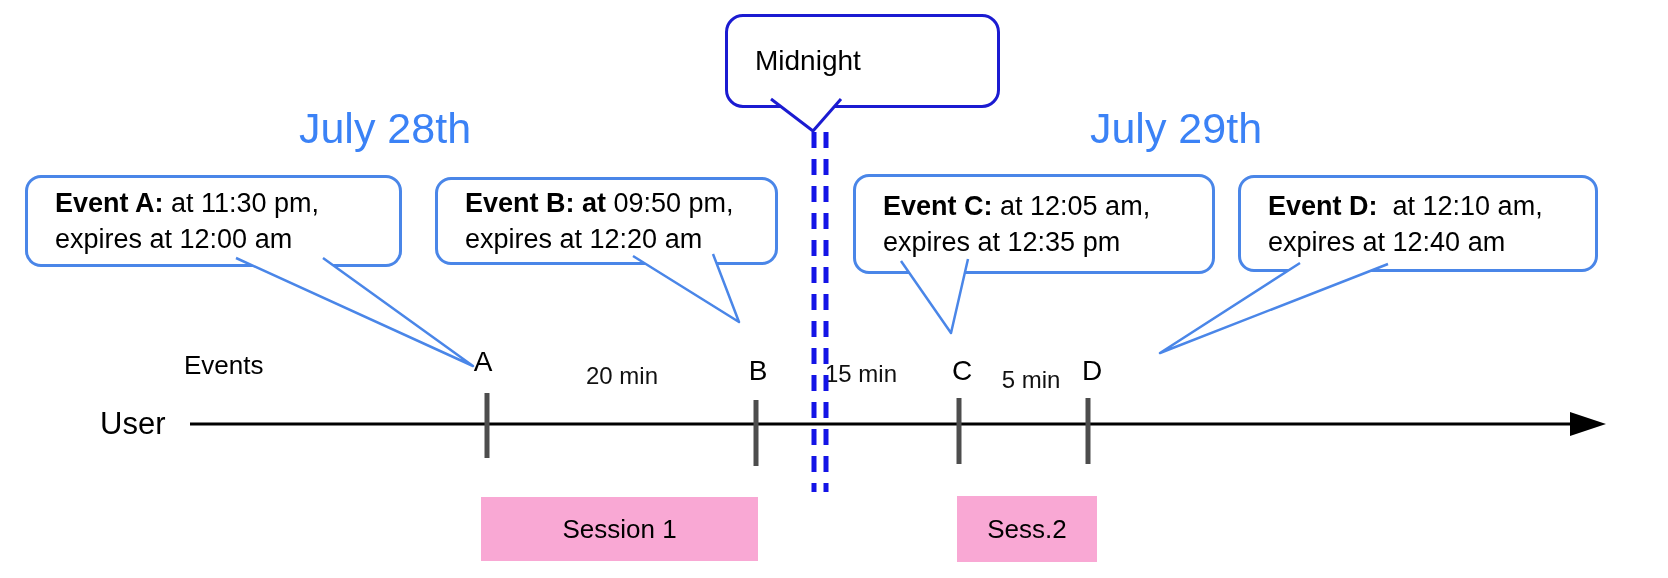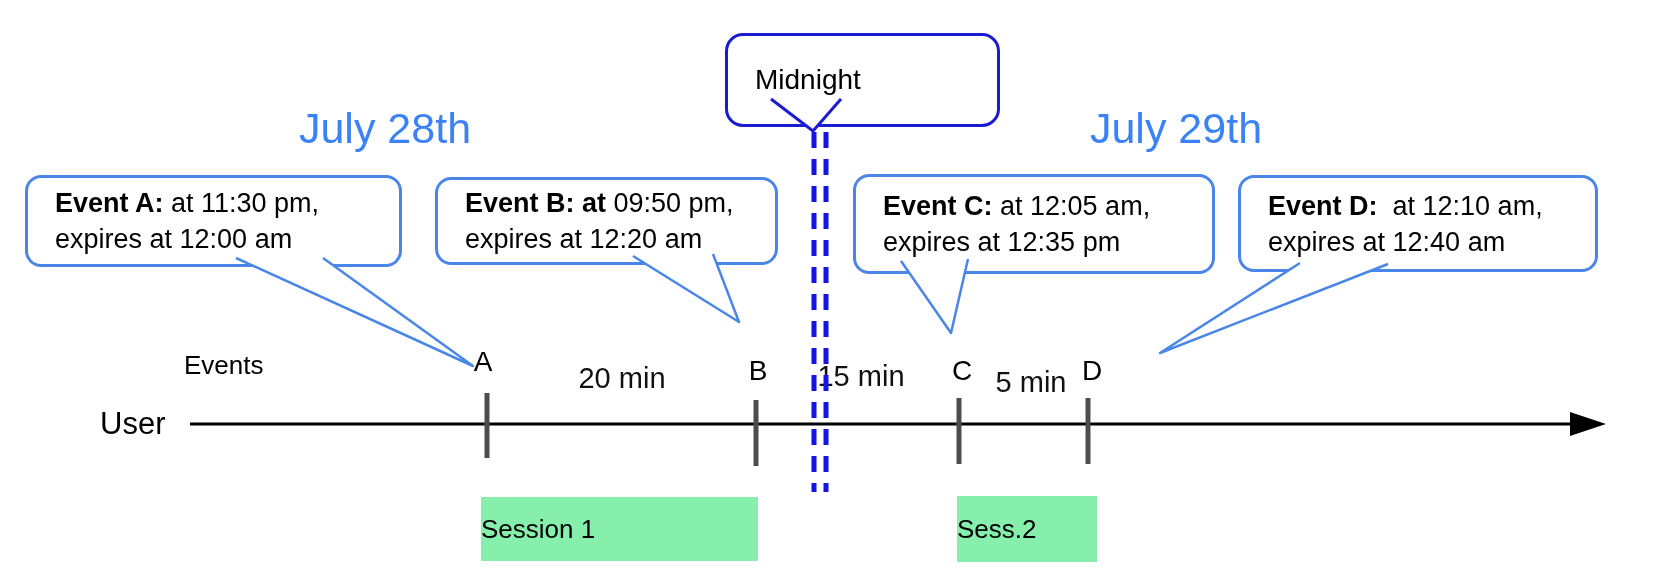--- a/index.html
+++ b/index.html
@@ -38,32 +38,32 @@
   .midnight-bubble {
     box-sizing: border-box;
     background: #fff;
     border: 3.5px solid #1b1bd1;
     border-radius: 18px;
     z-index: 2;
     display: flex;
     align-items: center;
     padding-left: 27px;
     font-size: 28px;
-    margin-top: 19px;
   }
   .tl-label { z-index: 3; white-space: nowrap; }
   .tick-letter { font-size: 28px; transform: translateX(-50%); z-index: 3; }
-  .interval-label { font-size: 29px; color: #111; transform: translateX(-50%); z-index: 3; }
+  .interval-label { font-size: 24px; color: #111; transform: translateX(-50%); z-index: 3; }
   .events-label { font-size: 26px; }
   .user-label { font-size: 31px; }
   .session-box {
     box-sizing: border-box;
-    background: #86efac;
+    background: #f9a8d4;
     display: flex;
     align-items: center;
+    justify-content: center;
     font-size: 26px;
     z-index: 1;
   }
   svg.overlay {
     position: absolute;
     left: 0; top: 0;
     z-index: 5;
     pointer-events: none;
   }
 </style>

